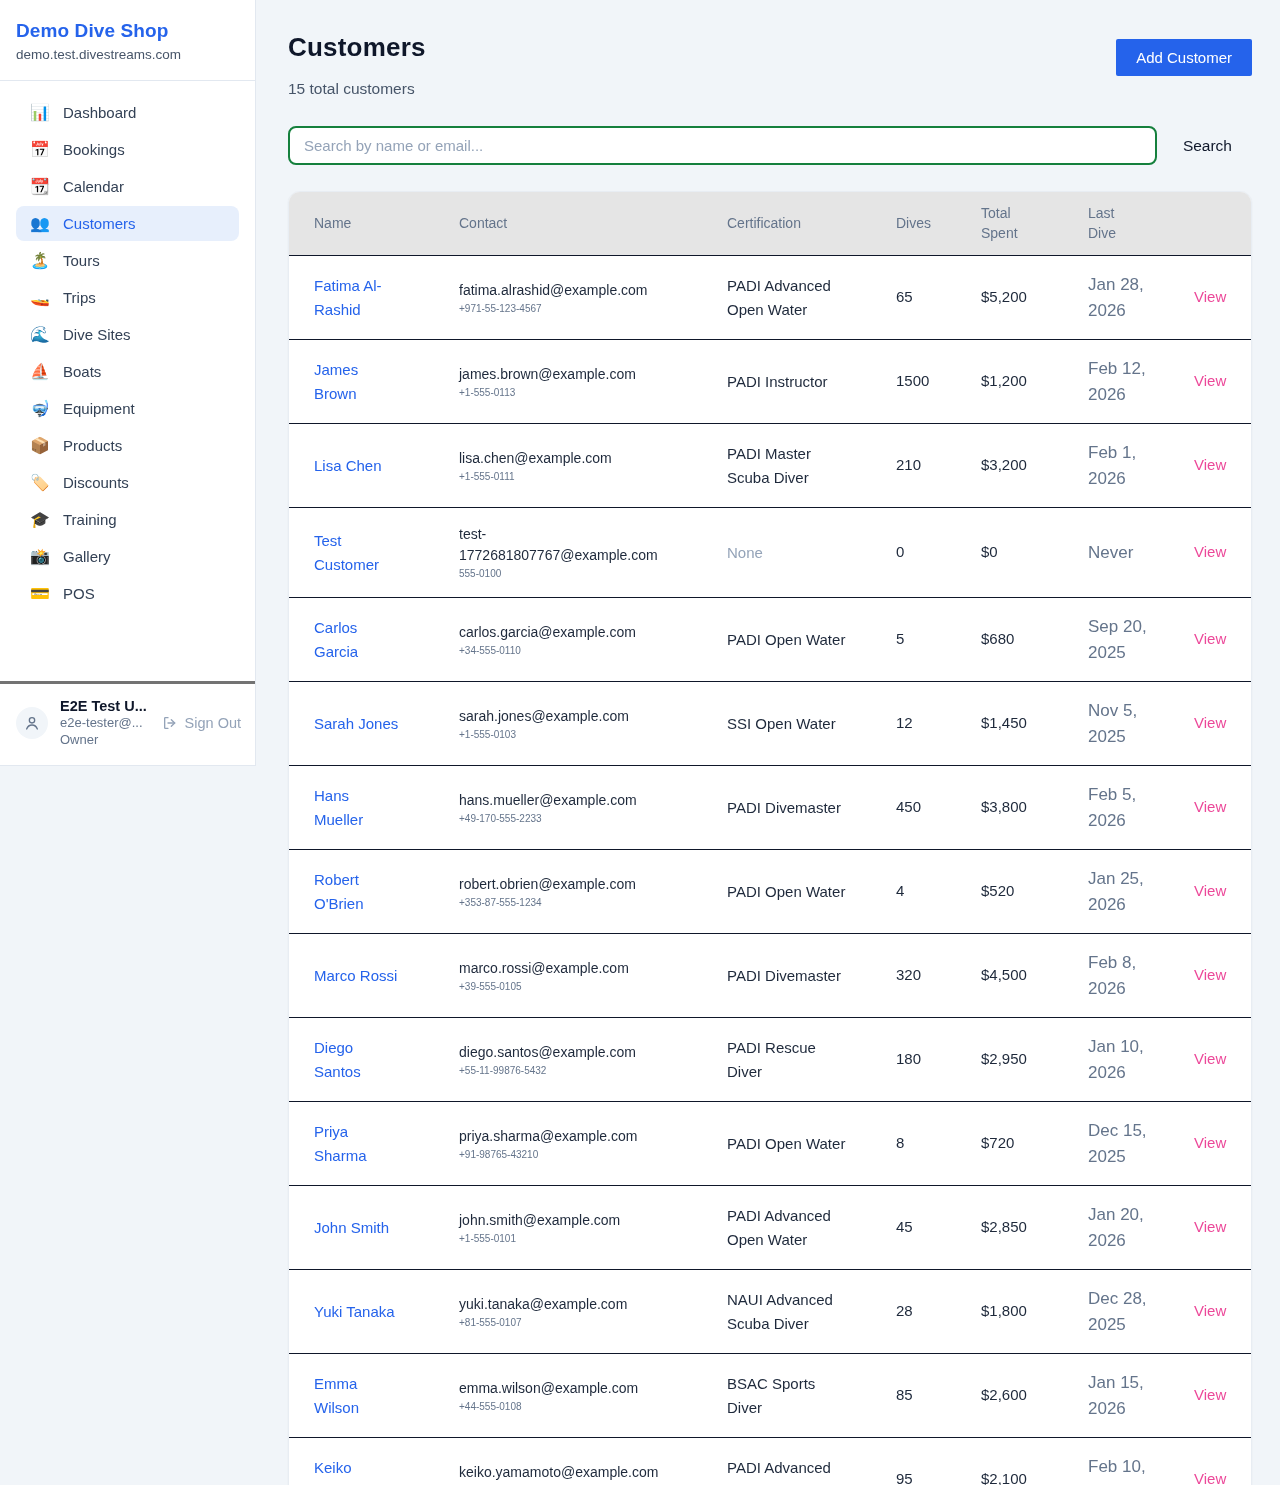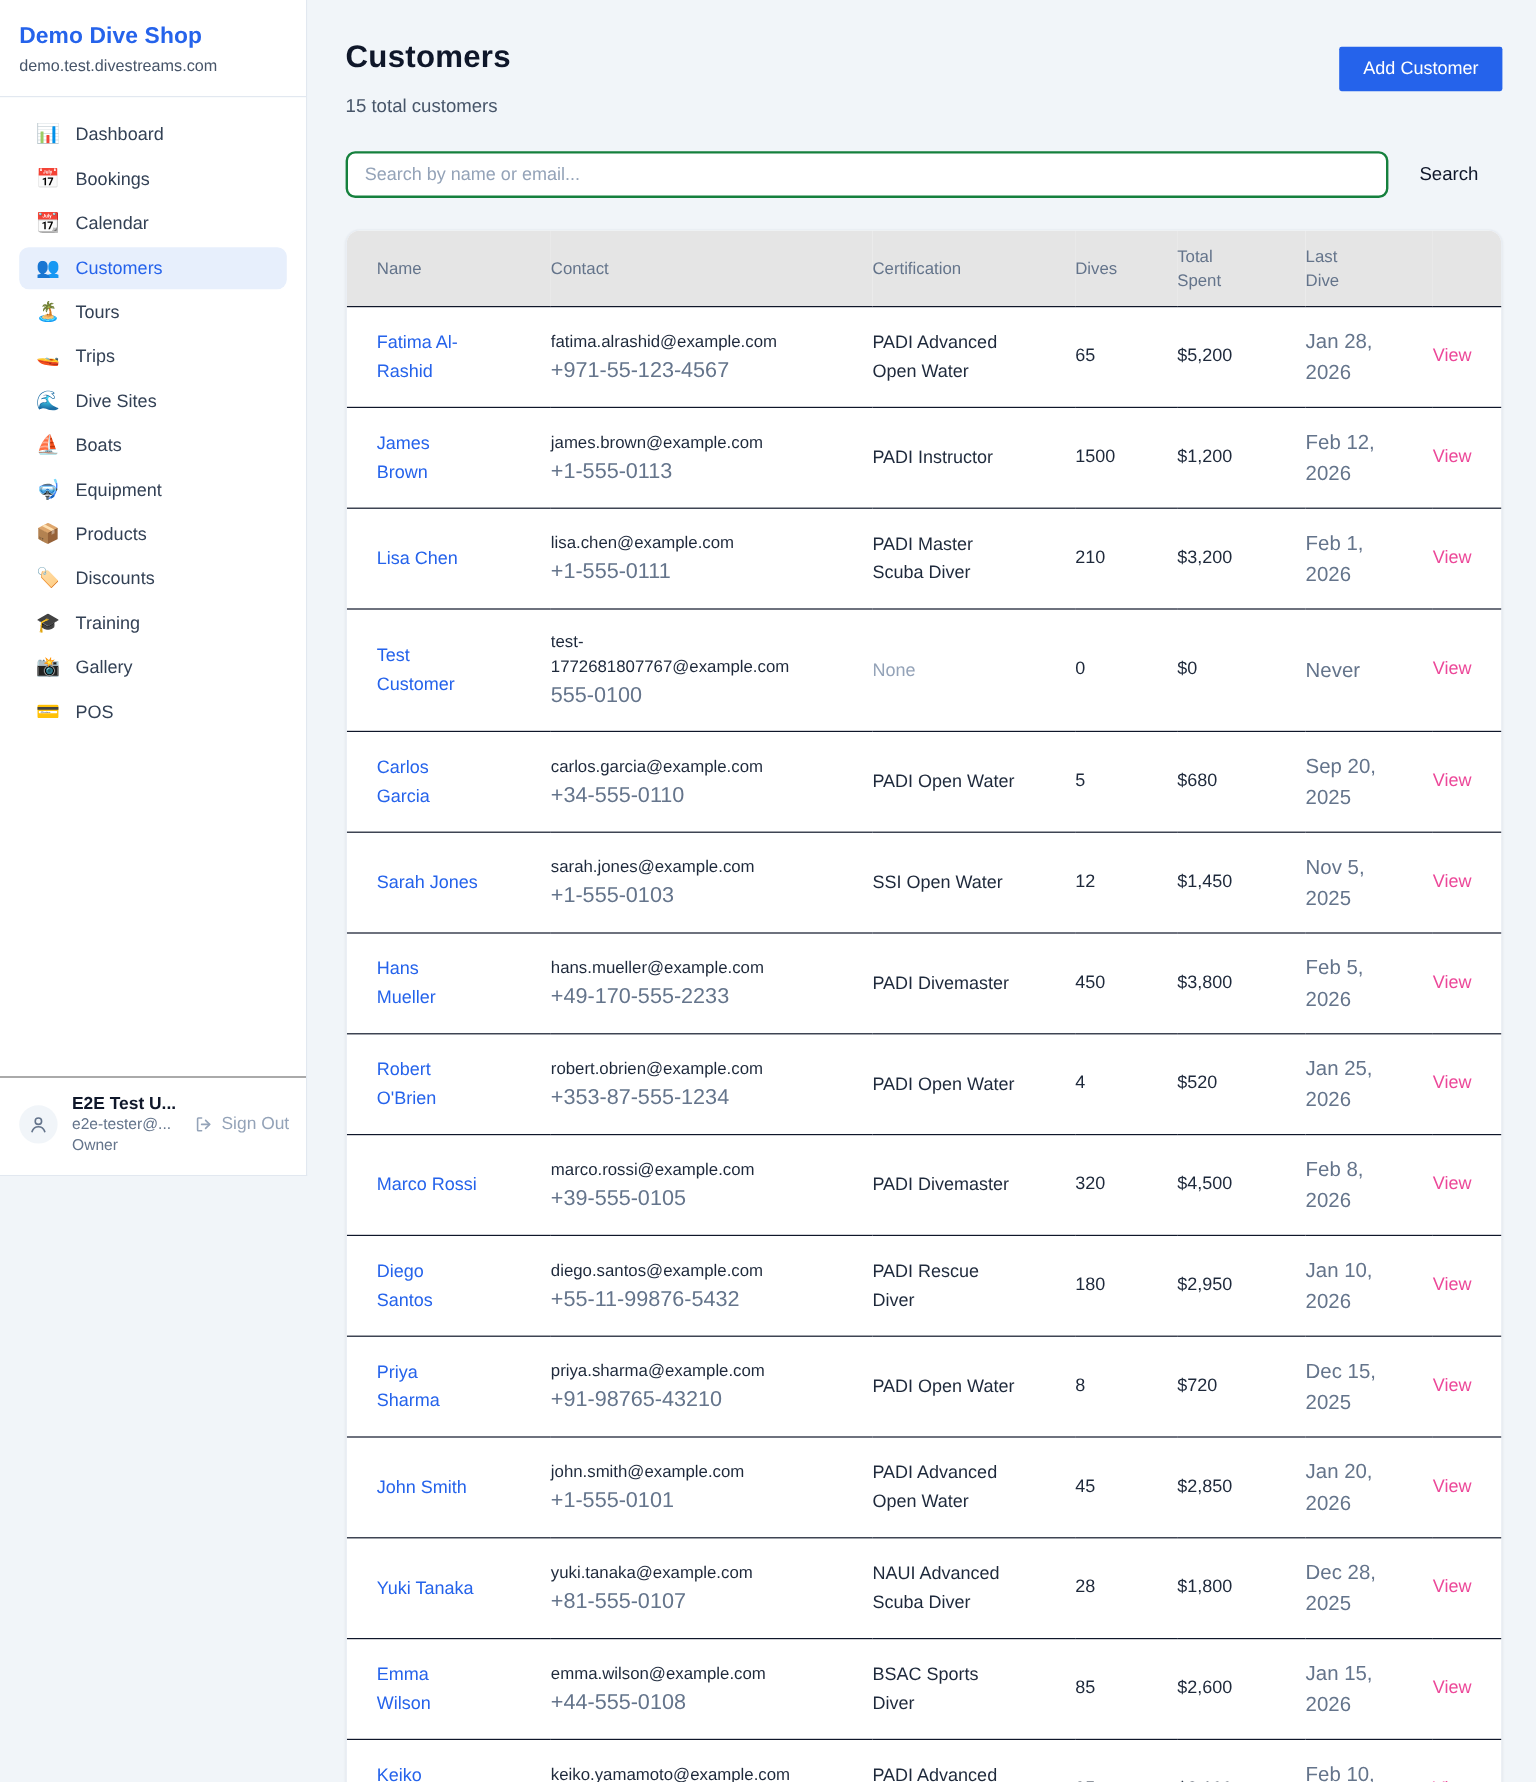--- a/index.html
+++ b/index.html
@@ -9,40 +9,40 @@
     background:#f1f5f9;
     font-family:"Liberation Sans", sans-serif;
     color:#1e293b;
     position:relative;
     overflow:hidden;
   }
 
   
   .sidebar {
     position:absolute; left:0; top:0;
-    width:256px; height:980px;
+    width:256px; height:766px;
     background:#ffffff;
     border-right:1px solid #e2e8f0;
     border-bottom:1px solid #e2e8f0;
   }
   .brand { padding:20px 16px 18px 16px; border-bottom:1px solid #e2e8f0; }
   .brand-name { font-size:19px; font-weight:700; color:#2563eb; letter-spacing:.1px; }
   .brand-domain { margin-top:5px; font-size:13.5px; color:#475569; }
   .nav { padding:12px 8px; }
   .nav-item {
     display:flex; align-items:center; gap:13px;
     margin:2px 8px; padding:9px 10px 9px 14px;
     border-radius:8px; cursor:pointer;
     font-size:15px; color:#334155;
   }
   .nav-item.active { background:#e7effc; color:#2563eb; }
   .nav-icon { width:20px; font-size:16px; line-height:1; text-align:center; }
   .user-section {
     position:absolute; left:0; right:0; bottom:0;
-    border-top:1px solid #737373;
+    border-top:3px solid #737373;
     padding:14px 14px 16px 16px;
     display:flex; align-items:center; gap:12px;
     background:#fff;
   }
   .avatar {
     width:32px; height:32px; border-radius:50%;
     background:#f1f5f9; flex:0 0 32px;
     display:flex; align-items:center; justify-content:center;
   }
   .user-info { flex:1; min-width:0; }
@@ -107,21 +107,21 @@
     font-size:15px; color:#1e293b; line-height:1.5;
     border-bottom:1px solid #0f172a;
   }
   td:first-child { padding-left:25px; }
   tbody tr:last-child td { border-bottom:none; }
   .name-link {
     color:#2563eb; font-weight:500; text-decoration:none; cursor:pointer;
     display:inline-block; max-width:86px; line-height:1.55;
   }
   .email { color:#1e293b; font-size:14px; max-width:202px; overflow-wrap:break-word; }
-  .phone { color:#64748b; font-size:18px; }
+  .phone { color:#64748b; font-size:10px; }
   .cert { display:inline-block; max-width:120px; line-height:1.55; }
   .cert.muted { color:#94a3b8; }
   .date { display:inline-block; max-width:60px; color:#64748b; font-size:17px; line-height:1.5; }
   .view-cell { padding-right:0; }
   .view-link { color:#ec4899; text-decoration:none; cursor:pointer; font-size:15px; }
   svg { display:block; }
 </style>
 </head>
 <body>
 

